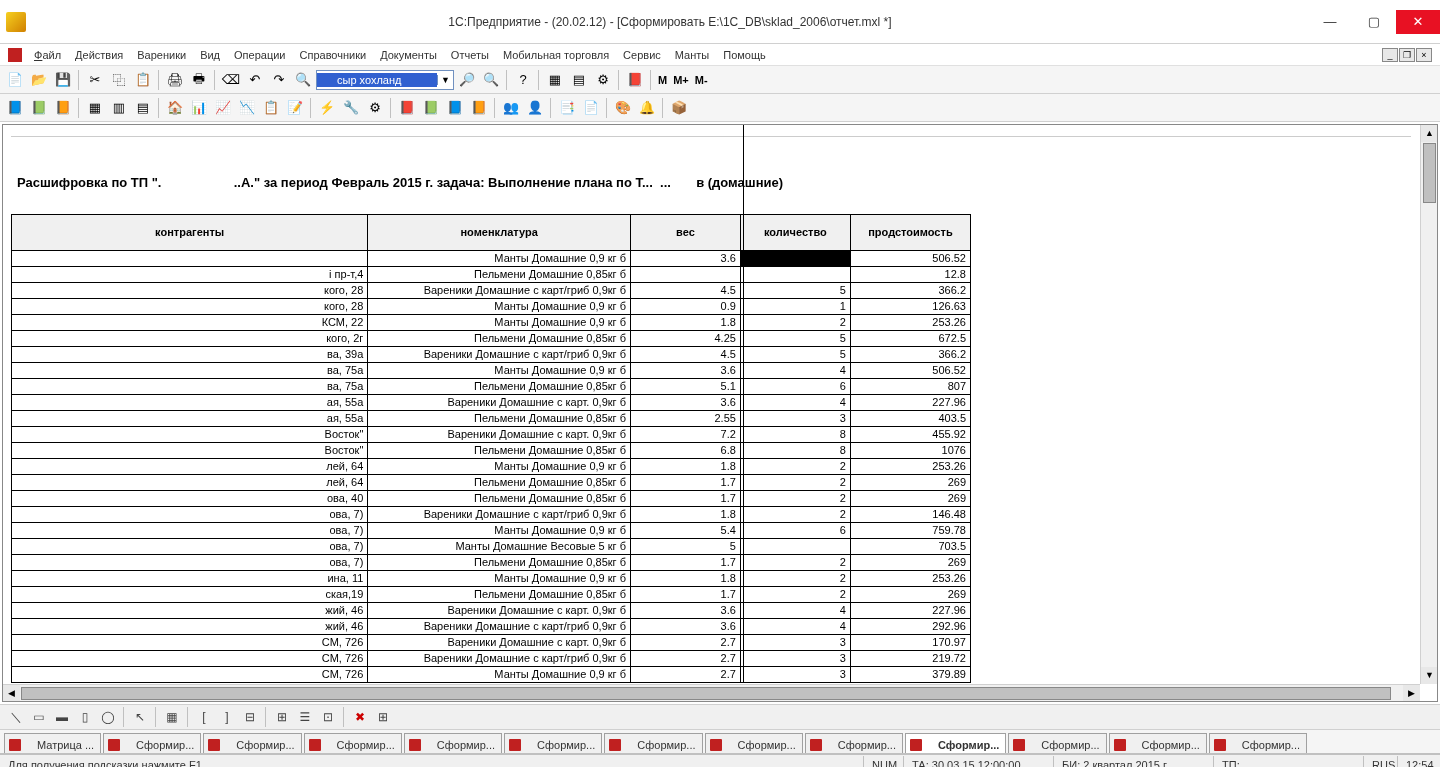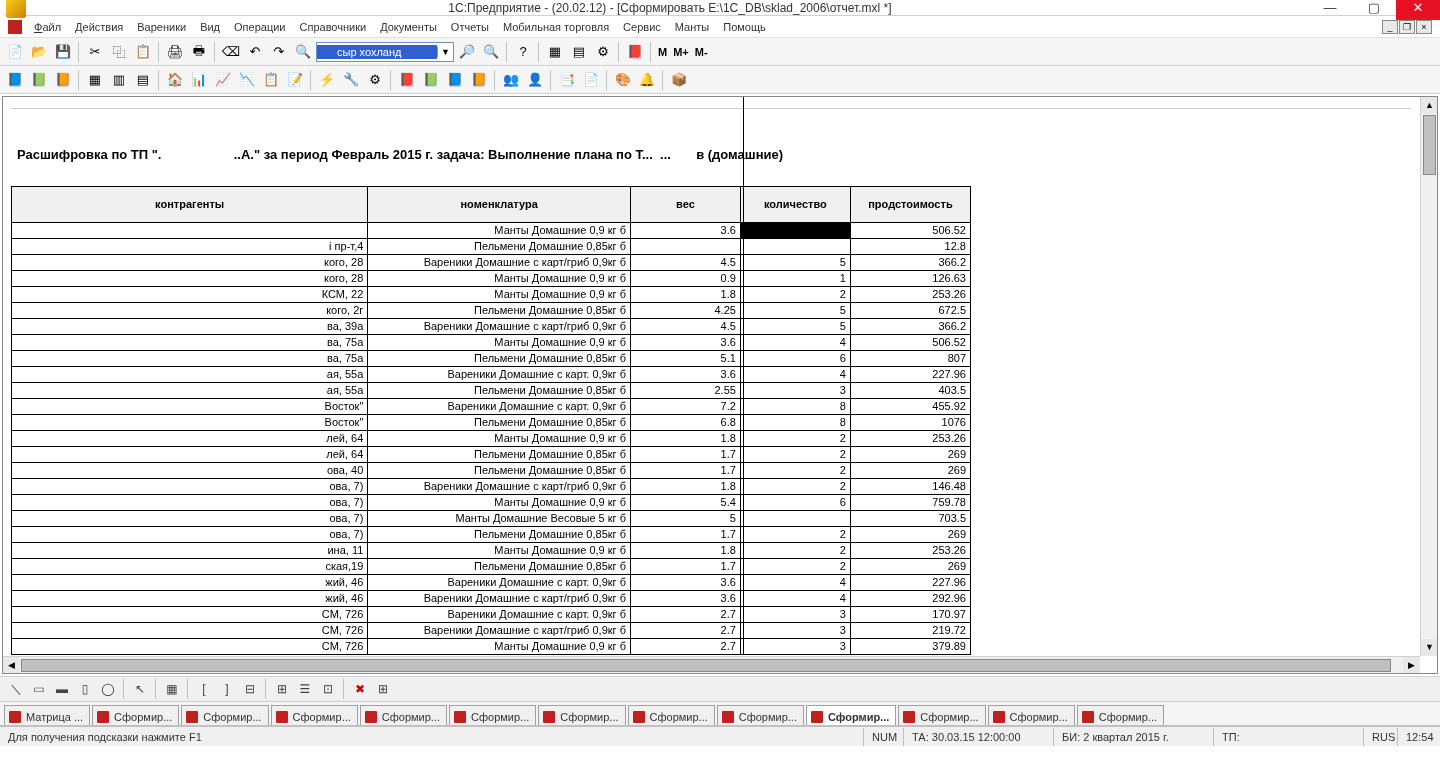--- a/index.html
+++ b/index.html
@@ -1,17 +1,17 @@
 <!DOCTYPE html>
 <html><head>
 <meta charset="utf-8">
 <style>
 * { box-sizing: border-box; margin: 0; padding: 0; }
 body { font-family: Tahoma, Arial, sans-serif; font-size: 11px; background: #fff; overflow: hidden; width: 1440px; height: 767px; }
-.titlebar { height: 16px; background: #fff; display: flex; align-items: center; border-bottom: 1px solid #d0d0d0; border-radius: 13px; }
+.titlebar { height: 44px; background: #fff; display: flex; align-items: center; border-bottom: 1px solid #d0d0d0; }
 .titlebar-icon { width: 20px; height: 20px; margin: 0 6px; background: linear-gradient(135deg,#f6d020,#d08000); border-radius: 2px; }
 .titlebar-text { flex: 1; text-align: center; font-size: 12px; color: #333; }
 .titlebar-controls { display: flex; }
 .win-btn { width: 44px; height: 24px; display: flex; align-items: center; justify-content: center; font-size: 13px; color: #333; }
 .win-btn.close { background: #e81123; color: #fff; }
 .menubar { height: 22px; background: #fff; display: flex; align-items: center; padding: 0 8px; border-bottom: 1px solid #e0e0e0; justify-content: space-between; }
 .menubar-left { display: flex; gap: 2px; align-items: center; }
 .menu-item { padding: 2px 6px; color: #333; }
 .menu-item u { text-decoration: underline; }
 .mdi-controls { display: flex; gap: 1px; }
@@ -37,21 +37,21 @@
 .cell-selected { background: #000; color: #fff; }
 .vscroll { position: absolute; right: 0; top: 0; width: 17px; bottom: 17px; background: #f0f0f0; border-left: 1px solid #d0d0d0; }
 .vscroll .thumb { position: absolute; left: 2px; width: 13px; background: #c0c0c0; border: 1px solid #888; }
 .vscroll .arrow { position: absolute; left: 0; width: 17px; height: 17px; background: #e8e8e8; text-align: center; font-size: 9px; line-height: 17px; }
 .hscroll { position: absolute; left: 0; right: 17px; bottom: 0; height: 17px; background: #f0f0f0; border-top: 1px solid #d0d0d0; }
 .hscroll .thumb { position: absolute; top: 2px; height: 13px; background: #c0c0c0; border: 1px solid #888; }
 .hscroll .arrow { position: absolute; top: 0; height: 17px; width: 17px; background: #e8e8e8; text-align: center; font-size: 9px; line-height: 17px; }
 .bottom-toolbar { height: 26px; background: #f0f0f0; display: flex; align-items: center; padding: 2px 6px; gap: 3px; border-top: 1px solid #d0d0d0; border-bottom: 1px solid #d0d0d0; }
 .bt-btn { width: 20px; height: 20px; border: 1px solid transparent; display: flex; align-items: center; justify-content: center; font-size: 12px; color: #444; }
 .tabs-bar { height: 24px; background: #f5f5f5; display: flex; align-items: flex-end; padding: 0 4px; gap: 2px; border-bottom: 1px solid #c0c0c0; overflow: hidden; }
-.tab { height: 20px; border: 1px solid #a0a0a0; border-bottom: none; background: #f0f0f0; padding: 2px 6px 0 4px; display: flex; align-items: center; gap: 5px; font-size: 11px; color: #333; max-width: 108px; white-space: nowrap; overflow: hidden; }
+.tab { height: 20px; border: 1px solid #a0a0a0; border-bottom: none; background: #f0f0f0; padding: 2px 6px 0 4px; display: flex; align-items: center; gap: 16px; font-size: 11px; color: #333; max-width: 108px; white-space: nowrap; overflow: hidden; }
 .tab.active { background: #fff; font-weight: bold; }
 .tab-icon { width: 12px; height: 12px; background: #c02020; border-radius: 1px; display: inline-block; }
 .statusbar { height: 20px; background: #f0f0f0; display: flex; align-items: center; font-size: 11px; color: #333; border-top: 1px solid #c0c0c0; }
 .status-cell { border-right: 1px solid #c0c0c0; padding: 0 8px; height: 18px; display: flex; align-items: center; }
 .status-cell.flex { flex: 1; }
 .ruler-gap { height: 6px; border-bottom: 1px solid #ccc; }
 .vert-divider { position: absolute; top: 0; bottom: 18px; width: 1px; background: #000; left: 740px; }
 </style>
 </head>
 <body>

